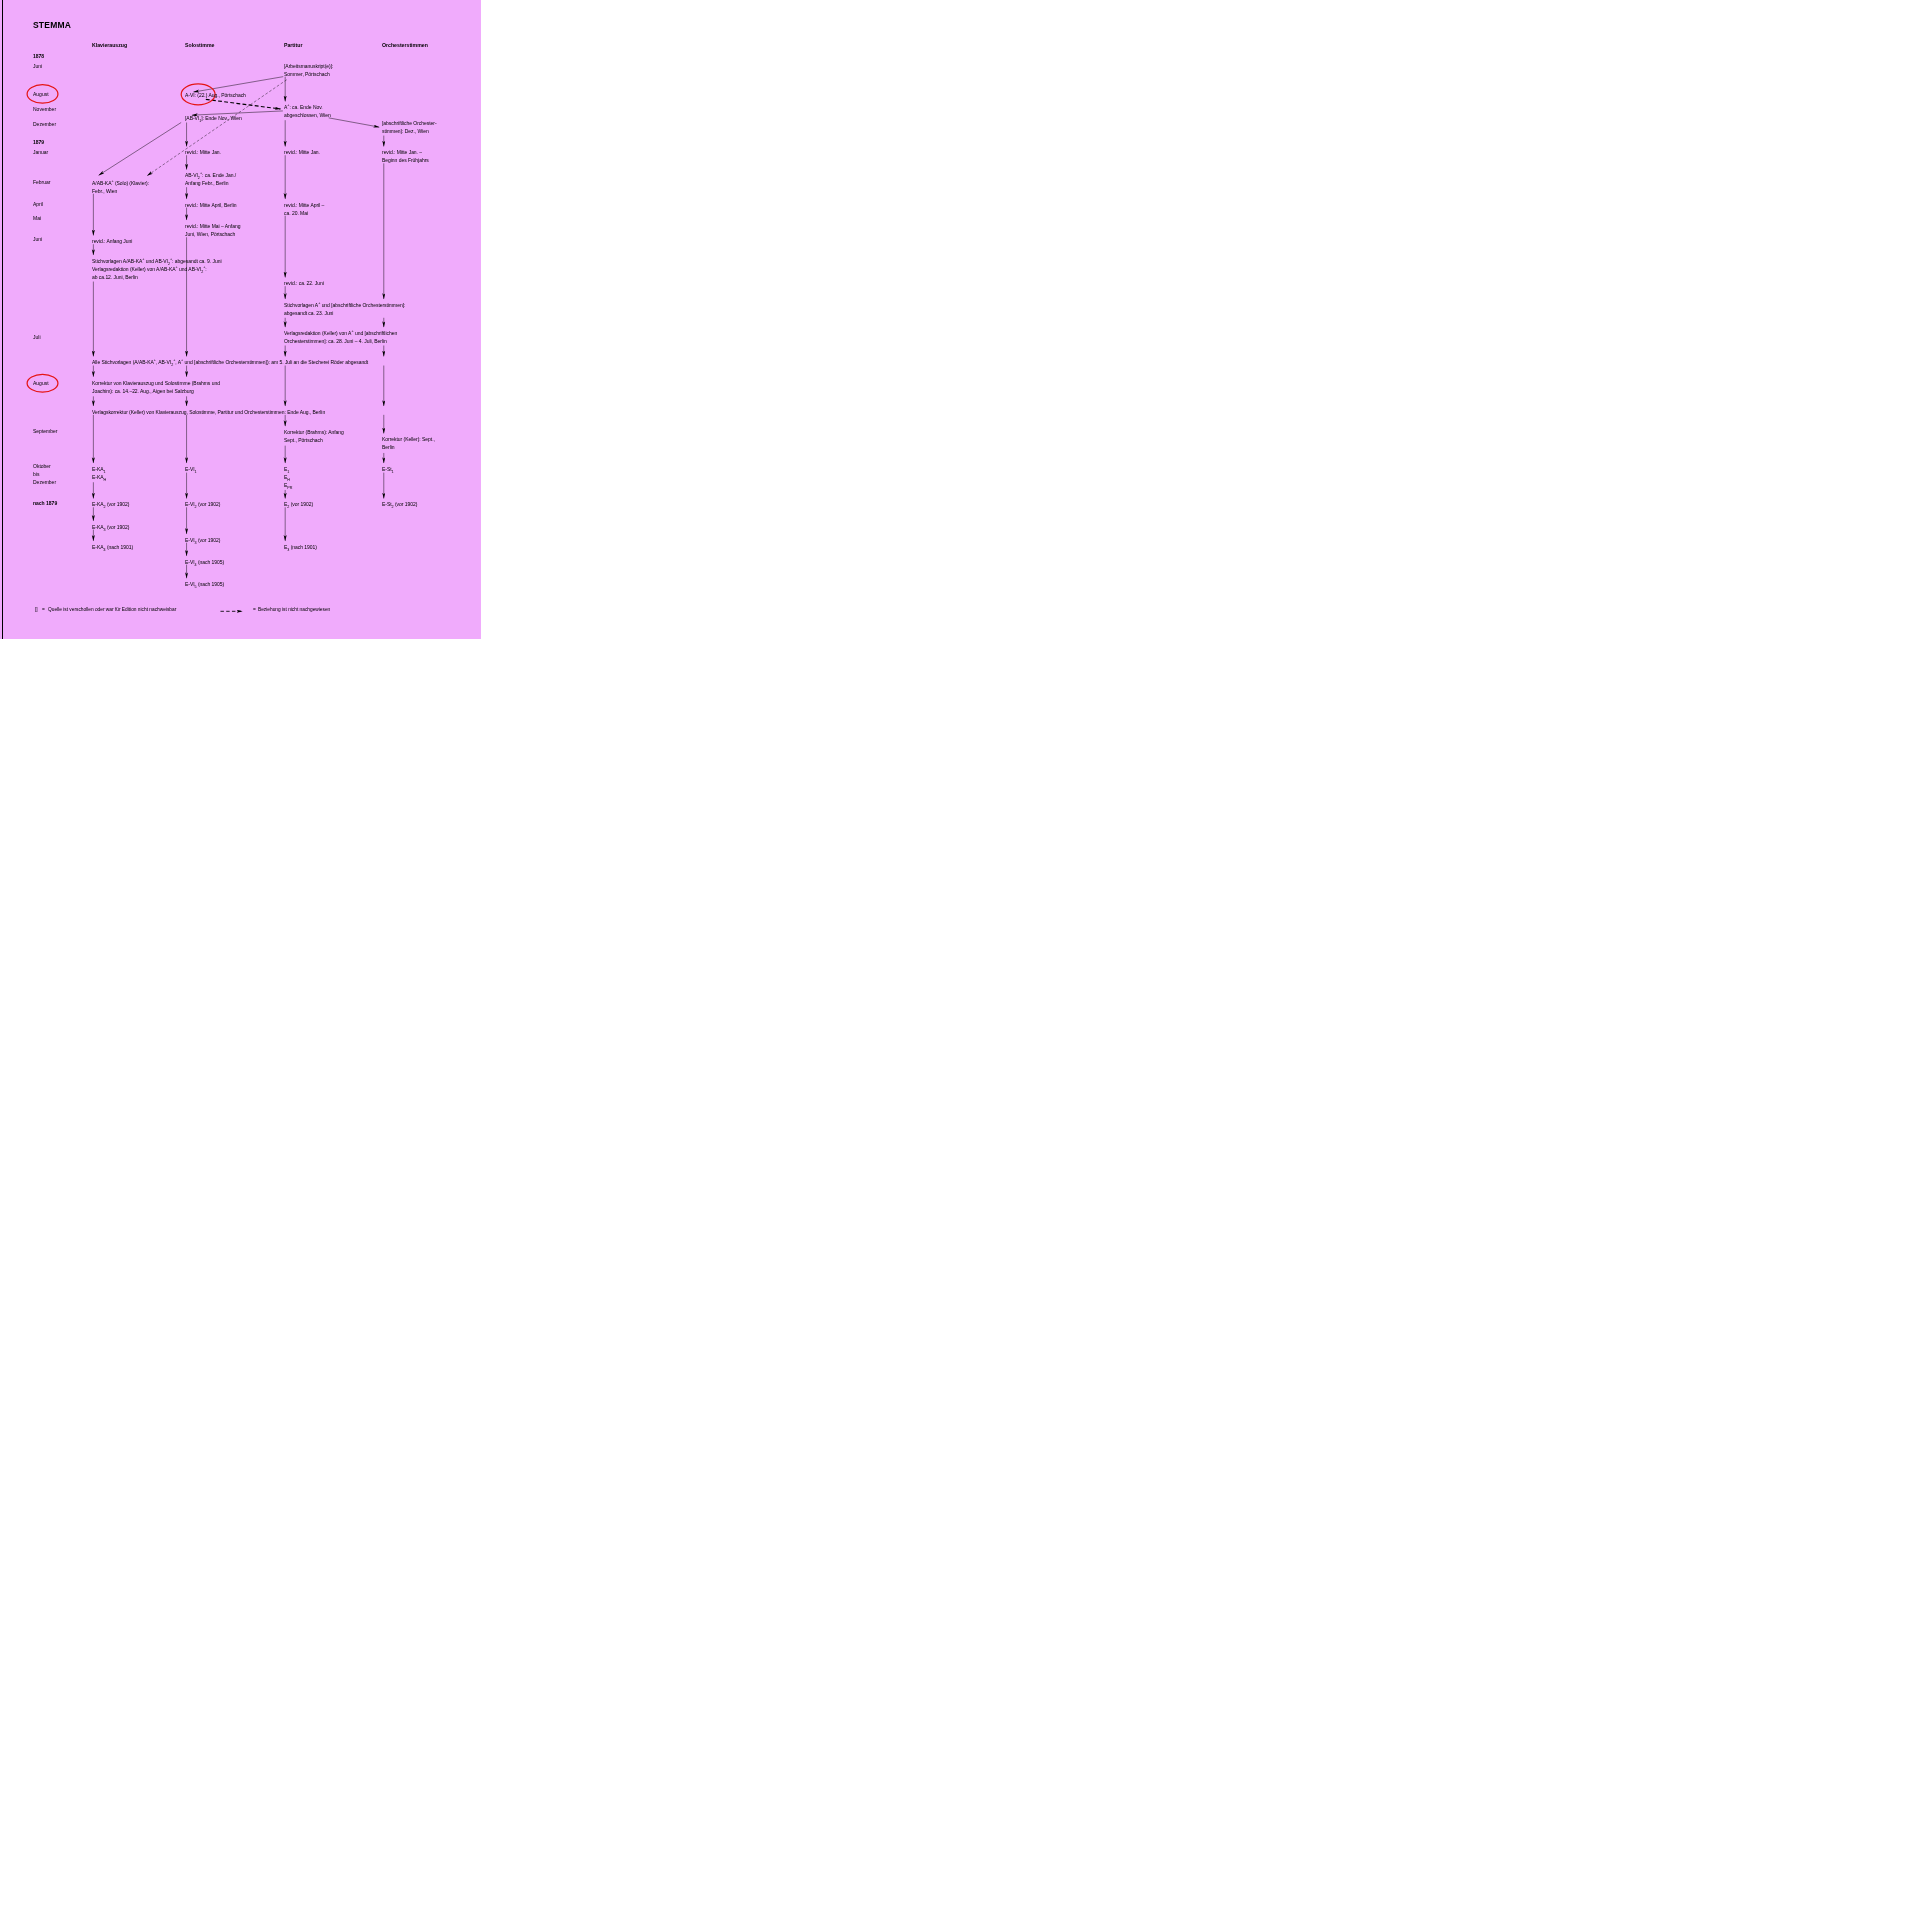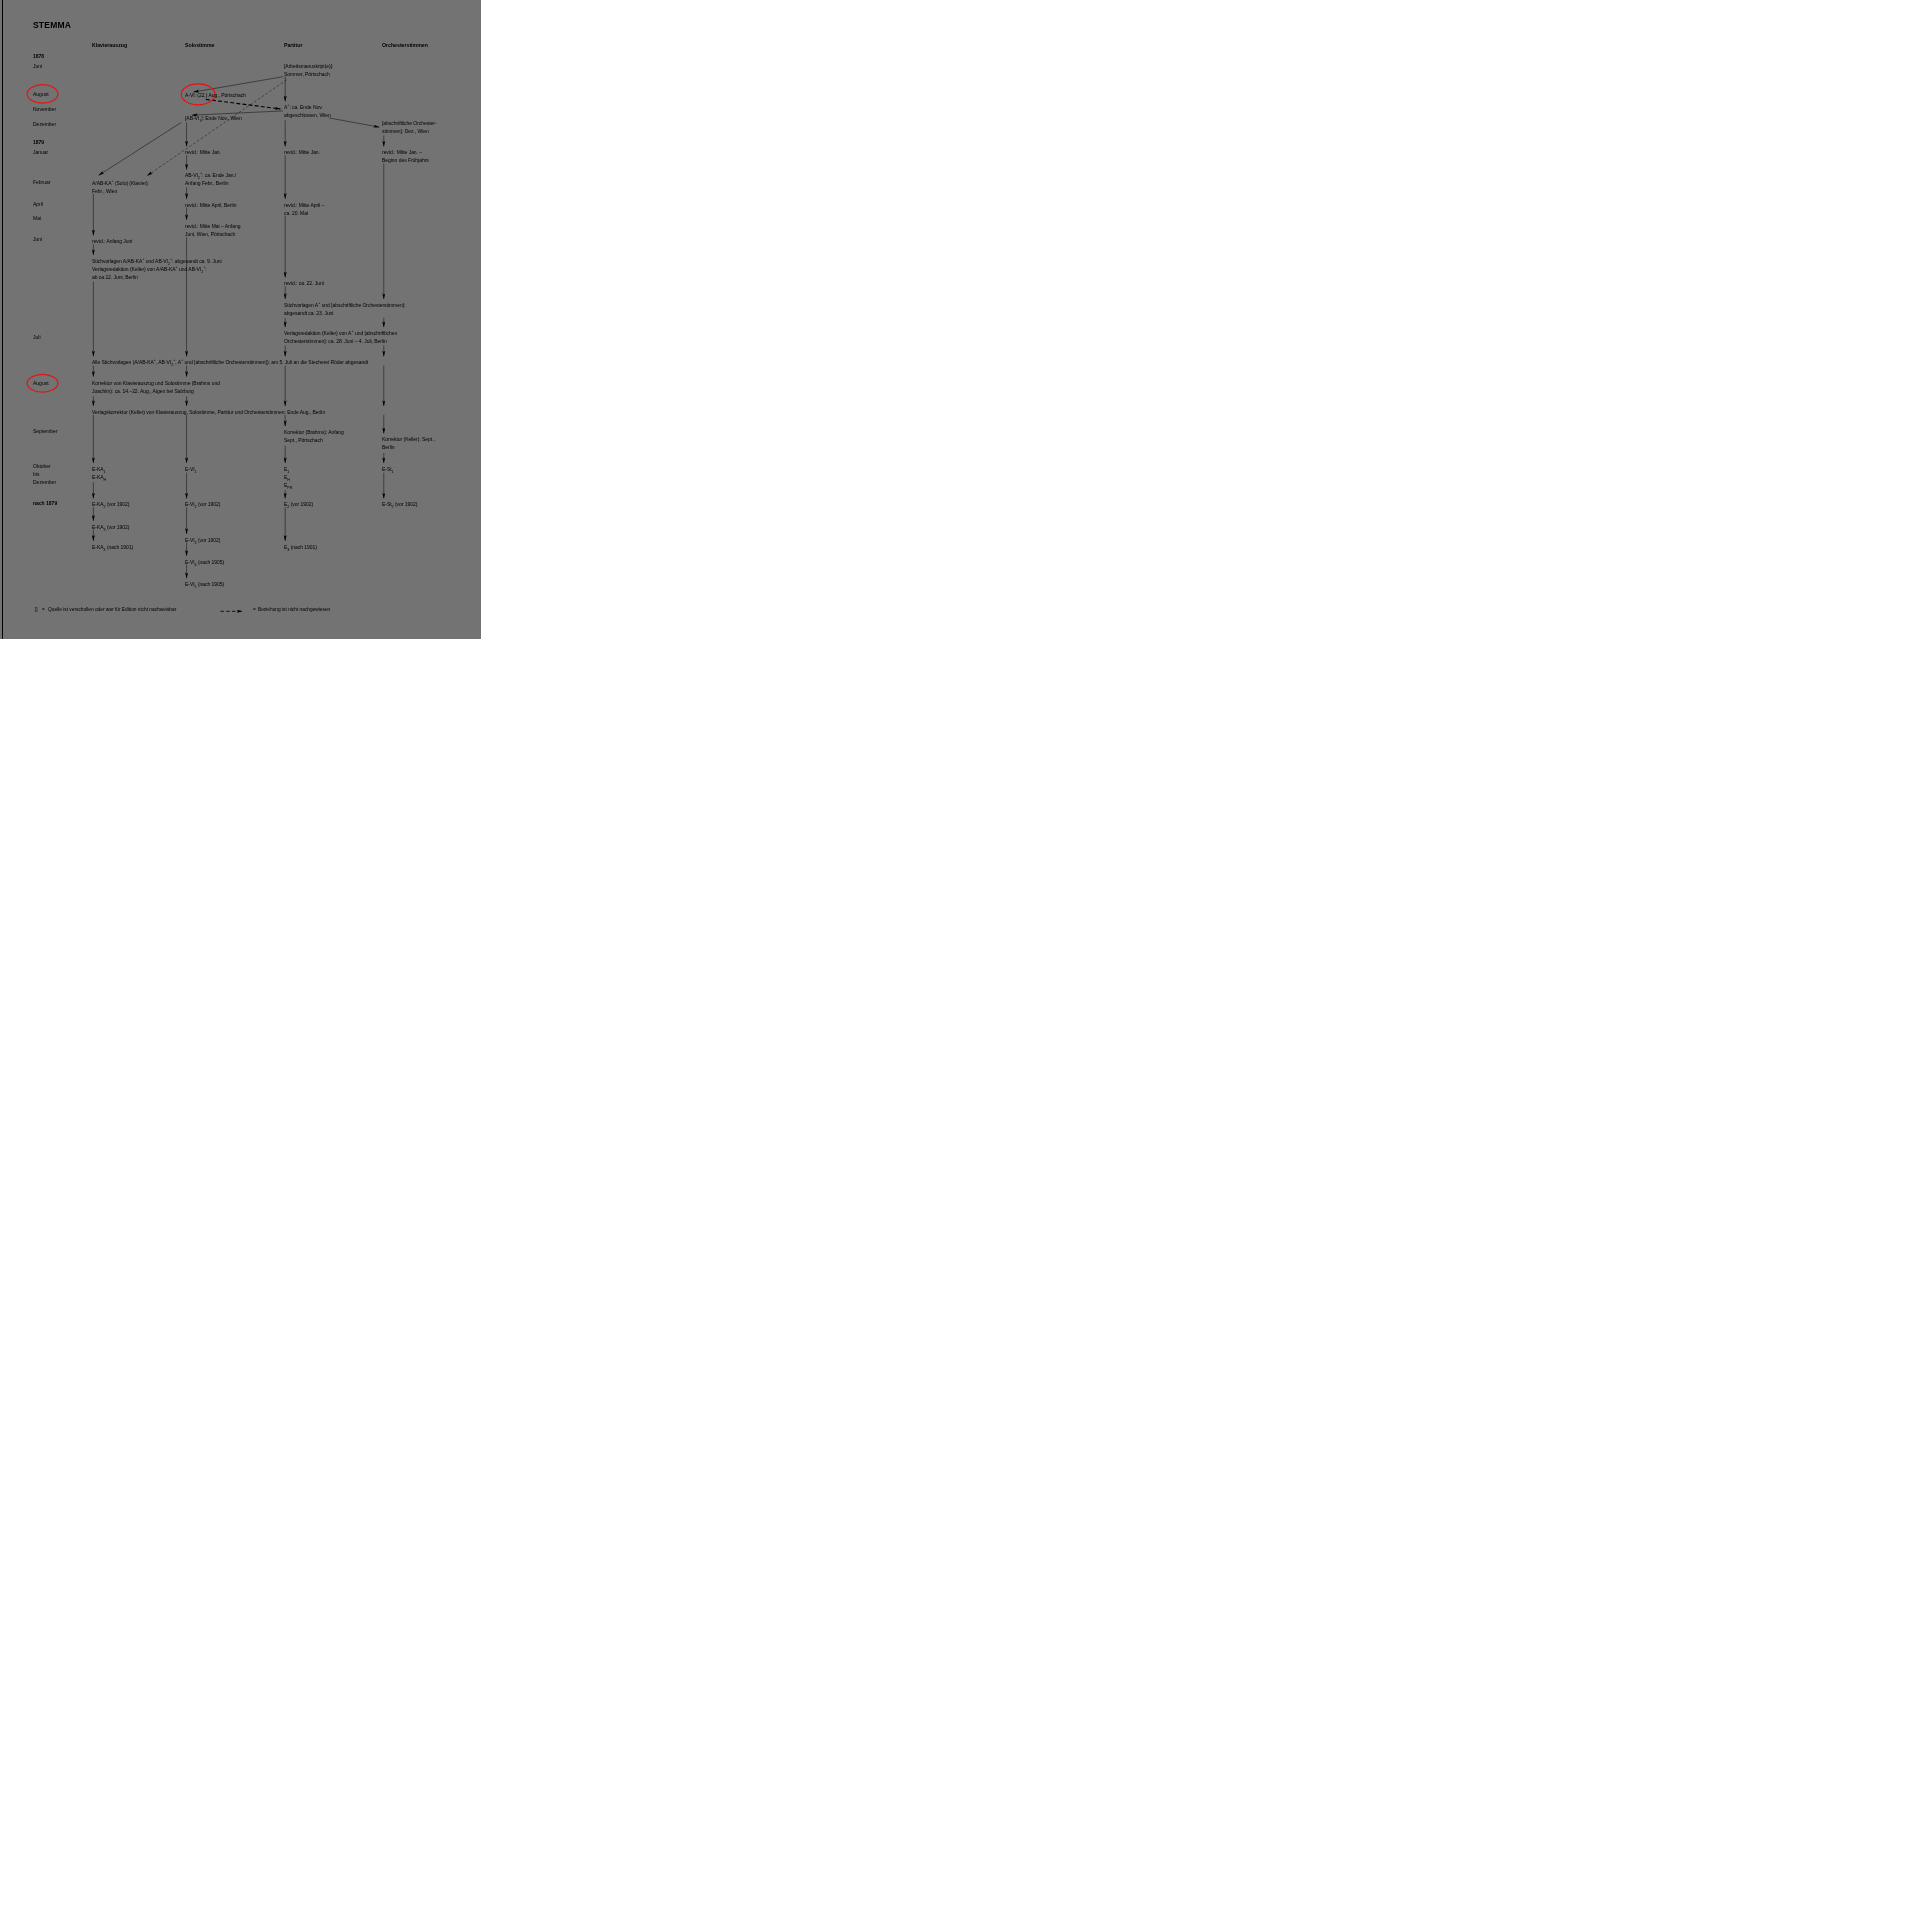--- a/index.html
+++ b/index.html
@@ -1,16 +1,16 @@
 <!DOCTYPE html>
 <html style="font-size:6.2px"><head>
 <meta charset="utf-8">
 <style>
   html,body{margin:0;padding:0;background:#ffffff;}
-  .page{position:relative;width:481px;height:639px;background:#737373;
+  .page{position:relative;width:481px;height:639px;background:#f0abfc;
         font-family:"Liberation Sans","DejaVu Sans",sans-serif;color:#000;overflow:hidden;}
   .scan-edge{position:absolute;left:2.3px;top:0;width:1.2px;height:100%;background:#000;}
   .title{position:absolute;left:33px;top:20px;font-size:8.5px;font-weight:bold;letter-spacing:0.2px;}
   .col-header{position:absolute;top:42px;font-size:5.2px;font-weight:bold;white-space:nowrap;}
   .tl{position:absolute;left:33px;font-size:5px;white-space:nowrap;}
   .tl.bold{font-weight:bold;}
   .node{position:absolute;font-size:5px;line-height:8px;letter-spacing:-0.04px;white-space:nowrap;}
   sub,sup{font-size:3.7px;line-height:0;}
   svg.overlay{position:absolute;left:0;top:0;width:481px;height:639px;pointer-events:none;}
   .arrow{stroke:#000;stroke-width:1.2;fill:none;}

